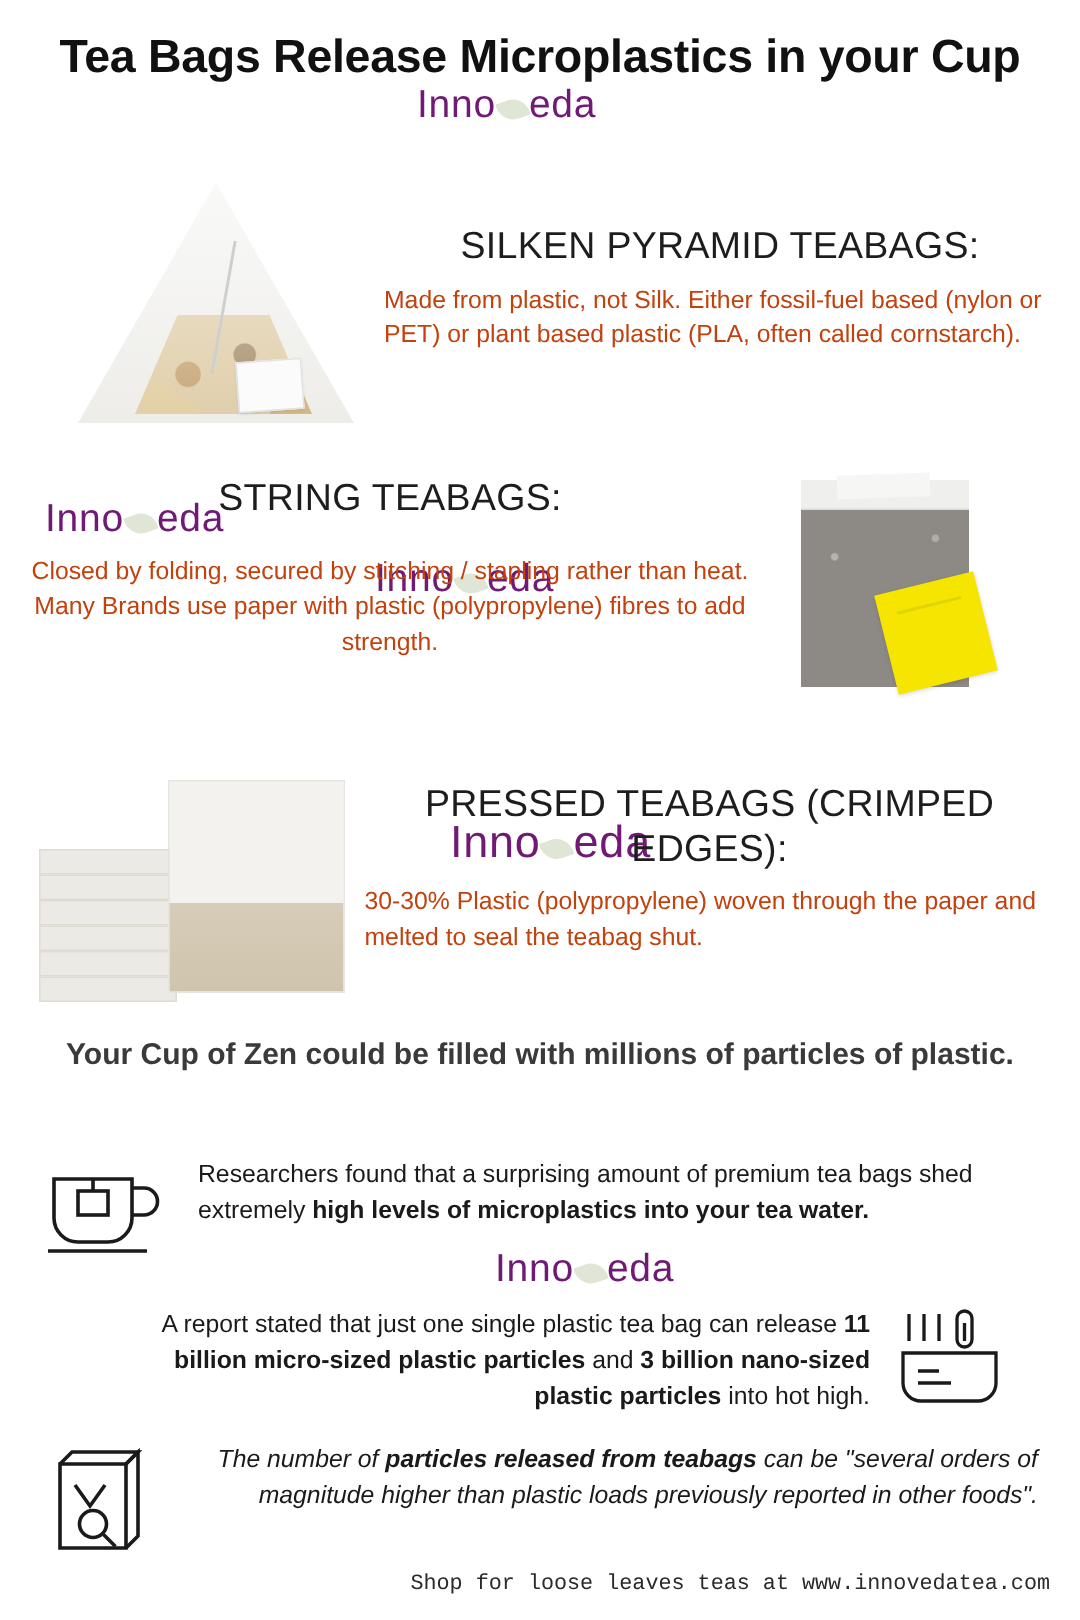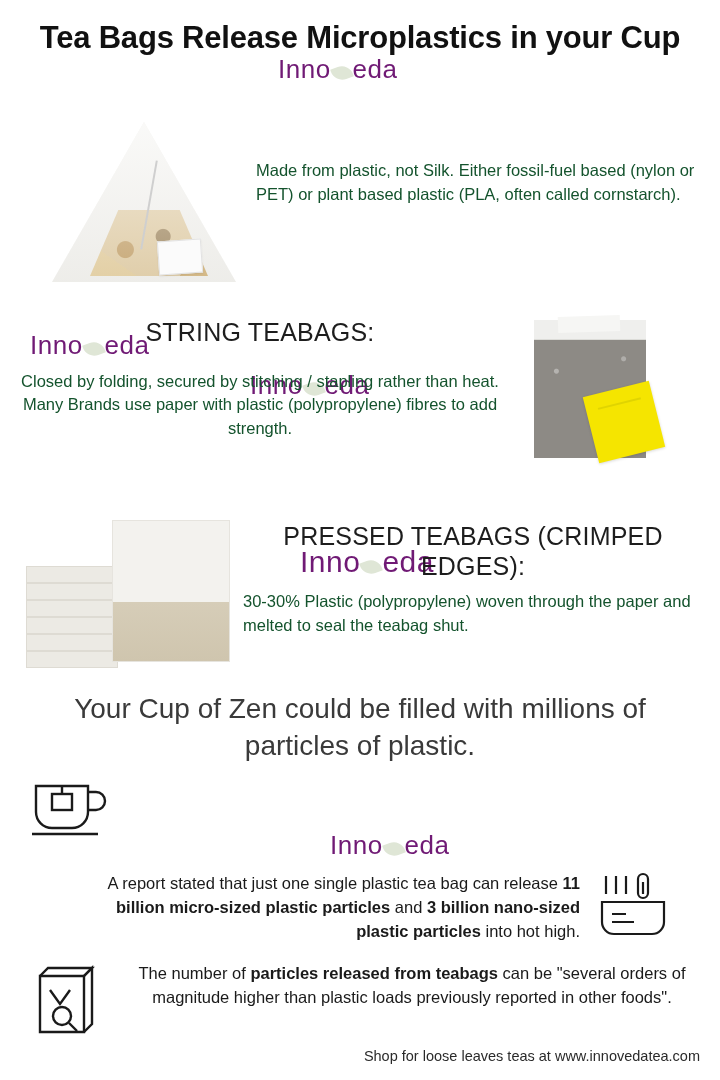--- a/index.html
+++ b/index.html
@@ -64,21 +64,21 @@
   .heading {
     font-size: 25px;
     font-weight: 400;
     color: #1d1d1d;
     line-height: 1.18;
     letter-spacing: .2px;
   }
   .body {
     font-size: 16.5px;
     font-weight: 400;
-    color: #14532d;
+    color: #c2410c;
     line-height: 1.45;
   }
 
   
   .sec1 { left: 256px; top: 150px; width: 448px; }
   .sec1 .heading { text-align: center; }
   .sec1 .body { margin-top: 9px; text-align: left; }
 
   
   .sec2 { left: 14px; top: 318px; width: 492px; }
@@ -90,22 +90,22 @@
   .sec3 .heading { text-align: center; }
   .sec3 .body { margin-top: 9px; text-align: left; }
 
   
   .zen {
     position: absolute;
     left: 26px;
     top: 690px;
     width: 668px;
     text-align: center;
-    font-size: 28px;
-    font-weight: 400;
+    font-size: 20px;
+    font-weight: 700;
     color: #3a3a3a;
     line-height: 1.33;
   }
 
   
   .fact {
     position: absolute;
     display: flex;
     align-items: flex-start;
   }
@@ -116,33 +116,34 @@
   }
   .fact b { font-weight: bold; }
 
   .fact1 { left: 26px; top: 772px; width: 672px; }
   .fact1 .txt { width: 554px; margin-left: 20px; text-align: left; }
 
   .fact2 { left: 60px; top: 872px; width: 638px; }
   .fact2 .txt { width: 520px; text-align: right; }
 
   .fact3 { left: 26px; top: 962px; width: 672px; }
-  .fact3 .txt { width: 560px; margin-left: 20px; text-align: center; }
+  .fact3 .txt { width: 560px; margin-left: 20px; text-align: right; font-style: italic; }
 
   .icon { flex: 0 0 auto; color: #1a1a1a; }
 
   
   .footer {
     position: absolute;
     left: 0;
     top: 1048px;
     width: 700px;
     text-align: right;
     font-size: 14.5px;
     color: #2a2a2a;
+    font-family: Liberation Mono, monospace;
   }
 
   
   
   .pyramid-img { position: absolute; left: 40px; top: 118px; width: 212px; height: 180px; }
   .pyr-body {
     position: absolute; left: 12px; top: 4px;
     width: 0; height: 0;
     border-left: 92px solid transparent;
     border-right: 92px solid transparent;
@@ -245,20 +246,21 @@
   <div class="title">Tea Bags Release Microplastics in your Cup</div>
 
   <div class="pyramid-img">
     <div class="pyr-body"></div>
     <div class="pyr-fill"></div>
     <div class="pyr-edge"></div>
     <div class="pyr-string"></div>
     <div class="pyr-tag"></div>
   </div>
   <div class="block sec1">
+    <div class="heading">SILKEN PYRAMID TEABAGS:</div>
     <div class="body">Made from plastic, not Silk. Either fossil-fuel based (nylon or PET) or plant based plastic (PLA, often called cornstarch).</div>
   </div>
 
   <div class="string-img">
     <div class="sb-bag"></div>
     <div class="sb-top"></div>
     <div class="sb-fold"></div>
     <div class="sb-string"></div>
     <div class="sb-tag">
         <span class="sb-tag-line"></span>
@@ -290,20 +292,21 @@
   <div class="fact fact1">
     <span class="icon">
       <svg width="86" height="70" viewBox="0 0 86 70" fill="none" stroke="#1a1a1a" stroke-width="2.4">
         <path d="M10 14 H62 V40 a16 16 0 0 1 -16 16 H26 a16 16 0 0 1 -16 -16 Z"></path>
         <path d="M62 20 h8 a9 9 0 0 1 0 18 h-8"></path>
         <path d="M6 62 H72"></path>
         <rect x="26" y="22" width="20" height="16"></rect>
         <path d="M36 22 v-8"></path>
       </svg>
     </span>
+    <span class="txt"><span>Researchers found that a surprising amount of premium tea bags shed extremely </span><b>high levels of microplastics into your tea water.</b></span>
   </div>
 
   <div class="fact fact2">
     <span class="txt"><span>A report stated that just one single plastic tea bag can release </span><b>11 billion micro-sized plastic particles</b><span> and </span><b>3 billion nano-sized plastic particles</b><span> into hot high.</span></span>
     <span class="icon" style="margin-left:14px;">
       <svg width="78" height="66" viewBox="0 0 78 66" fill="none" stroke="#1a1a1a" stroke-width="2.2">
         <path d="M12 4 v18 M22 4 v18 M32 4 v18"></path>
         <rect x="44" y="2" width="10" height="24" rx="5"></rect>
         <path d="M49 10 v12"></path>
         <path d="M8 30 H70 v20 a12 12 0 0 1 -12 12 H20 A12 12 0 0 1 8 50 Z"></path>

